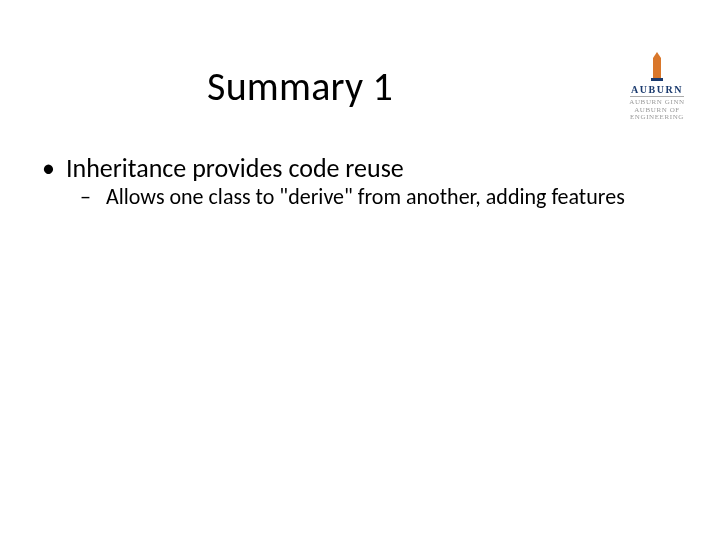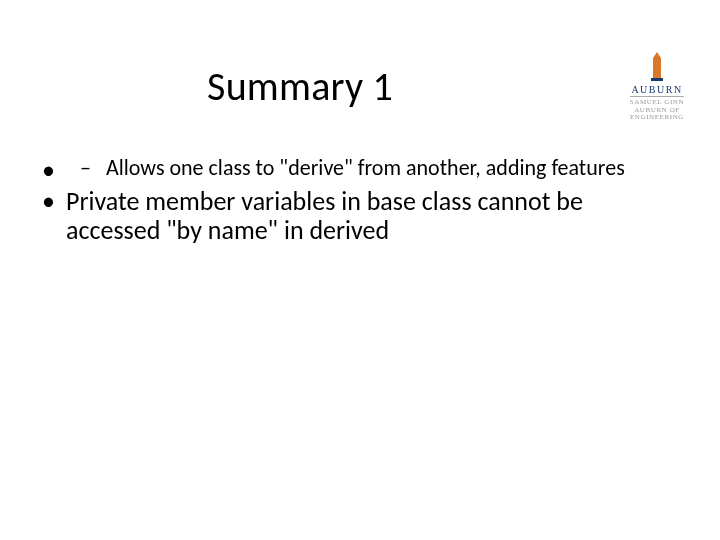--- a/index.html
+++ b/index.html
@@ -37,21 +37,21 @@
     width: 90px;
     text-align: center;
     color: #888;
   }
   .logo svg { display: block; margin: 0 auto 2px; }
   .logo .uni {
     font-family: "Times New Roman", serif;
     font-size: 10px;
     letter-spacing: 1.5px;
     color: #1a3a6e;
-    font-weight: 400;
+    font-weight: 700;
     text-align: center;
   }
   .logo .underline {
     width: 54px;
     height: 1px;
     background: #aaa;
     margin: 1px auto 2px;
   }
   .logo .coe {
     font-family: "Times New Roman", serif;
@@ -127,31 +127,29 @@
   <div class="title">Summary 1</div>
 
   <div class="logo">
     <svg width="26" height="30" viewBox="0 0 26 30">
       <rect x="9" y="6" width="8" height="20" fill="#d9772b"></rect>
       <rect x="7" y="26" width="12" height="3" fill="#1a3a6e"></rect>
       <polygon points="13,0 9,6 17,6" fill="#d9772b"></polygon>
     </svg>
     <div class="uni">AUBURN</div>
     <div class="underline"></div>
-    <div class="coe">SAMUEL GINN</div>
+    <div class="coe">AUBURN GINN</div>
     <div class="coe">AUBURN OF ENGINEERING</div>
   </div>
 
   <div class="content">
     <ul class="level1">
       <li>
+        <span>Inheritance provides code reuse</span>
         <ul class="level2">
           <li>Allows one class to "derive" from another, adding features</li>
         </ul>
-      </li>
-      <li>
-        <span>Private member variables in base class cannot be accessed "by name" in derived</span>
       </li>
     </ul>
   </div>
 
   <div class="footer-right">14-35</div>
 </div>
 
 </body></html>

